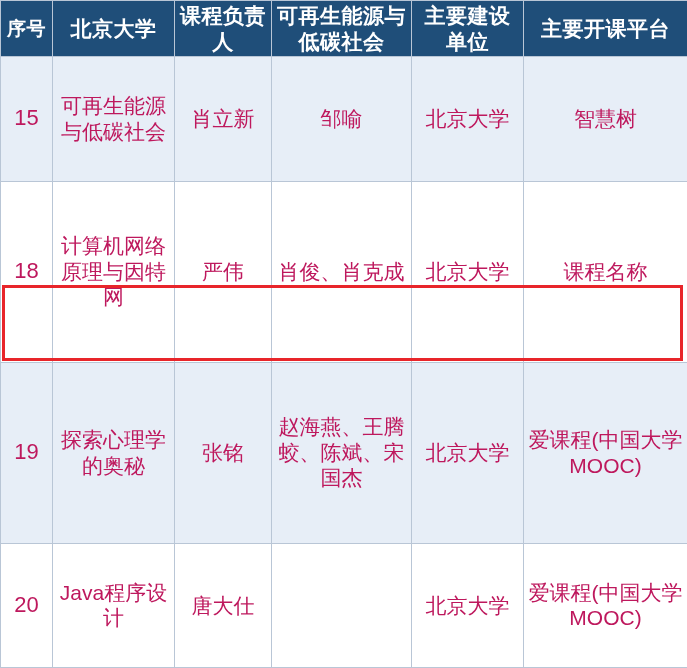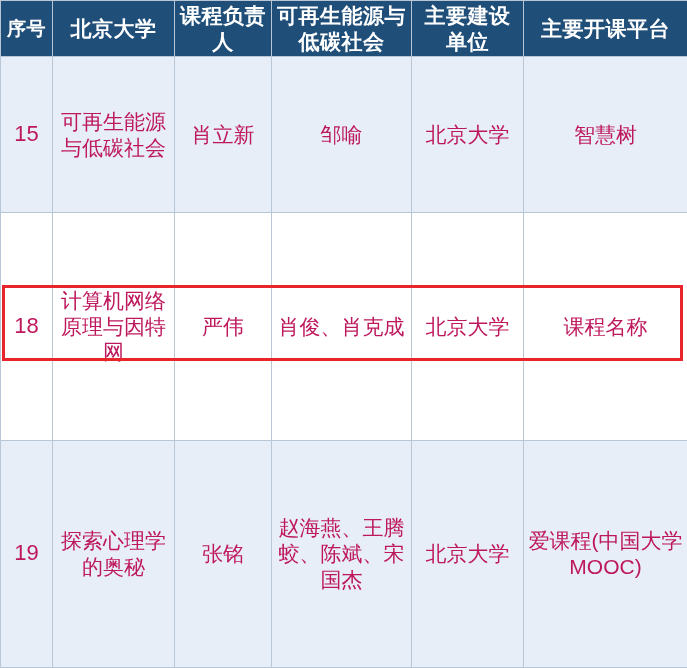--- a/index.html
+++ b/index.html
@@ -116,16 +116,24 @@
         <td>课程名称</td>
       </tr>
       <tr class="alt">
         <td class="idx">19</td>
         <td>探索心理学的奥秘</td>
         <td>张铭</td>
         <td>赵海燕、王腾蛟、陈斌、宋国杰</td>
         <td>北京大学</td>
         <td>爱课程(中国大学MOOC)</td>
       </tr>
+      <tr>
+        <td class="idx">20</td>
+        <td>Java程序设计</td>
+        <td>唐大仕</td>
+        <td></td>
+        <td>北京大学</td>
+        <td>爱课程(中国大学MOOC)</td>
+      </tr>
     </tbody>
   </table>
   <div id="highlight-box"></div>
 </div>
 
 </body></html>

